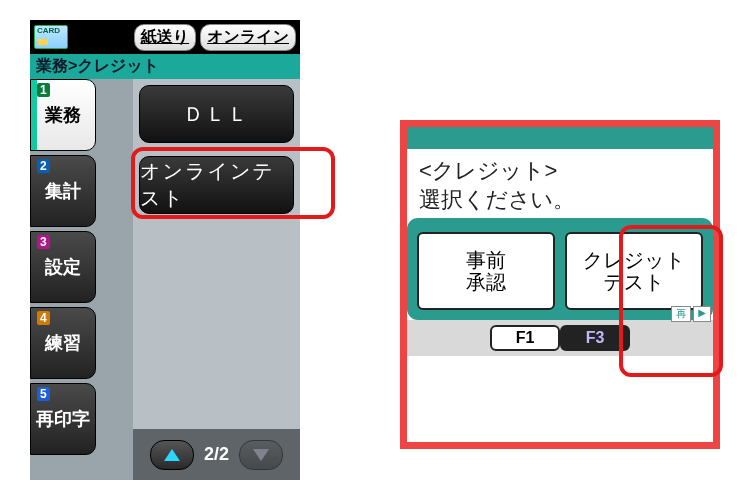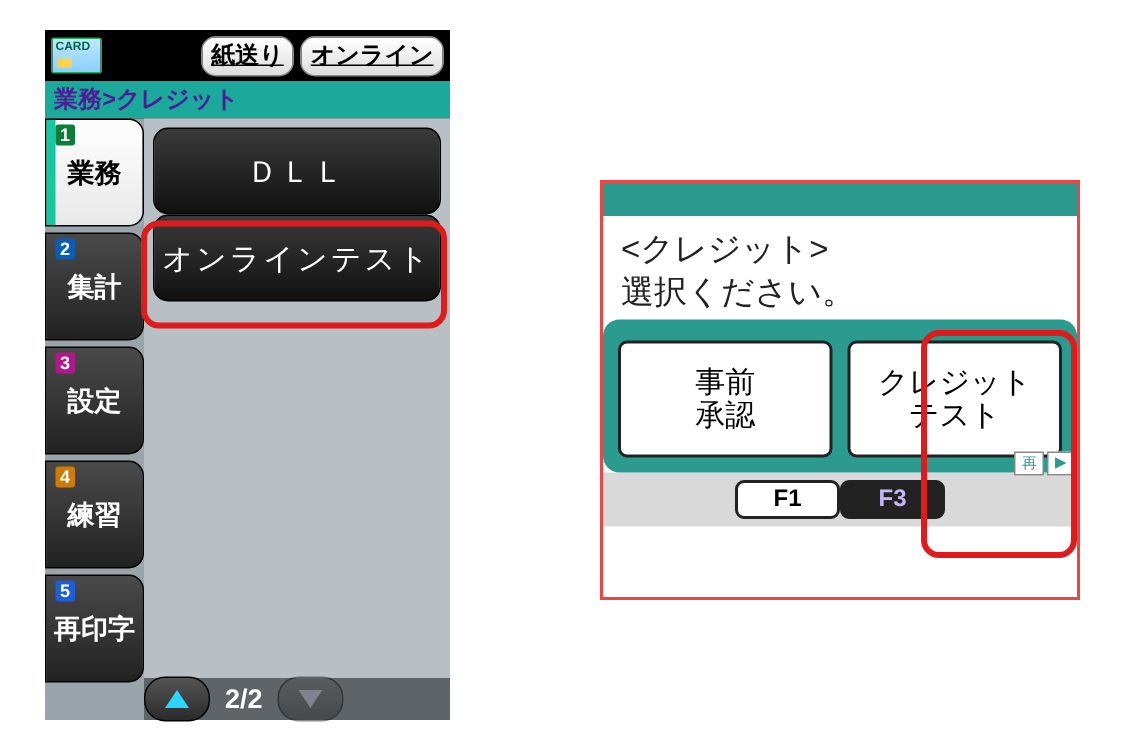--- a/index.html
+++ b/index.html
@@ -56,21 +56,21 @@
     border: 1px solid #888;
     border-radius: 10px;
     font-size: 16px;
     font-weight: bold;
     padding: 2px 6px;
     text-decoration: underline;
     color: #000;
   }
   .ta-breadcrumb {
     background: #1aa99a;
-    color: #4c1d95;
+    color: #0f172a;
     font-size: 16px;
     padding: 2px 6px;
     font-weight: bold;
   }
   .ta-body {
     flex: 1;
     display: flex;
     background: #9aa4ab;
   }
   .ta-sidebar {
@@ -116,22 +116,23 @@
   .n3 { background:#b0178a; }
   .n4 { background:#d07b00; }
   .n5 { background:#1d5fd6; }
 
   .ta-main {
     flex: 1;
     background: #b8c0c6;
     display: flex;
     flex-direction: column;
     padding: 6px 6px 0 6px;
-    gap: 0;
-    position: relative;
+    gap: 13px;
+    position: relative;
+    margin-left: 37px;
   }
   .ta-item {
     height: 58px;
     background: linear-gradient(#3a3a3a,#111);
     color: #fff;
     border-radius: 10px;
     border: 1px solid #000;
     display: flex;
     align-items: center;
     justify-content: center;
@@ -139,25 +140,25 @@
     letter-spacing: 2px;
     font-weight: 500;
   }
   .highlight-a {
     position: absolute;
     border: 4px solid #e11b1b;
     border-radius: 12px;
     pointer-events: none;
   }
   .ta-pager {
-    height: 28px;
+    height: 51px;
     background: #5e6468;
     display: flex;
     align-items: center;
-    justify-content: flex-start;
+    justify-content: center;
     gap: 10px;
     color: #fff;
     font-size: 18px;
     font-weight: bold;
     margin: auto -6px 0 -6px;
   }
   .pager-btn {
     width: 44px; height: 30px;
     background: linear-gradient(#555,#2a2a2a);
     border: 1px solid #000;
@@ -177,22 +178,22 @@
     border-right: 8px solid transparent;
     border-top: 12px solid #aab;
   }
 
   
   .terminal-b {
     position: absolute;
     left: 400px;
     top: 120px;
     width: 320px;
-    height: 280px;
-    border: 2px solid #ef4444;
+    height: 329px;
+    border: 7px solid #ef4444;
     background: #fff;
     display: flex;
     flex-direction: column;
   }
   .tb-header { height: 22px; background: #2b9a8f; }
   .tb-prompt {
     padding: 8px 12px 4px 12px;
     font-size: 22px;
     color: #222;
     line-height: 1.3;

